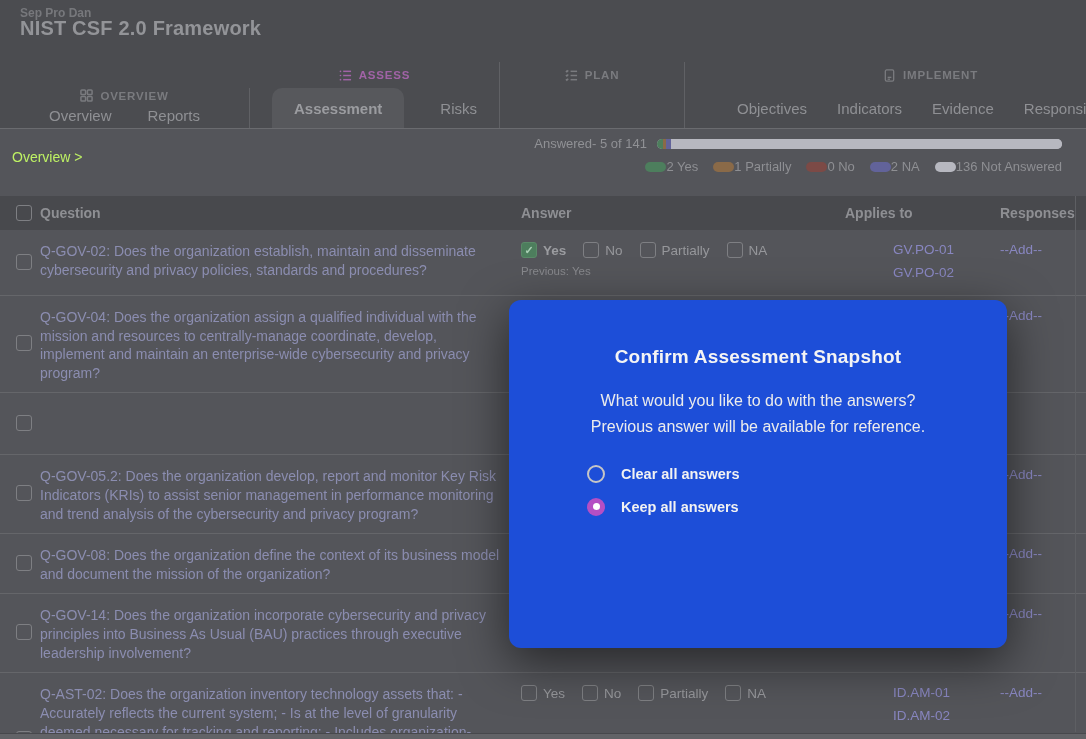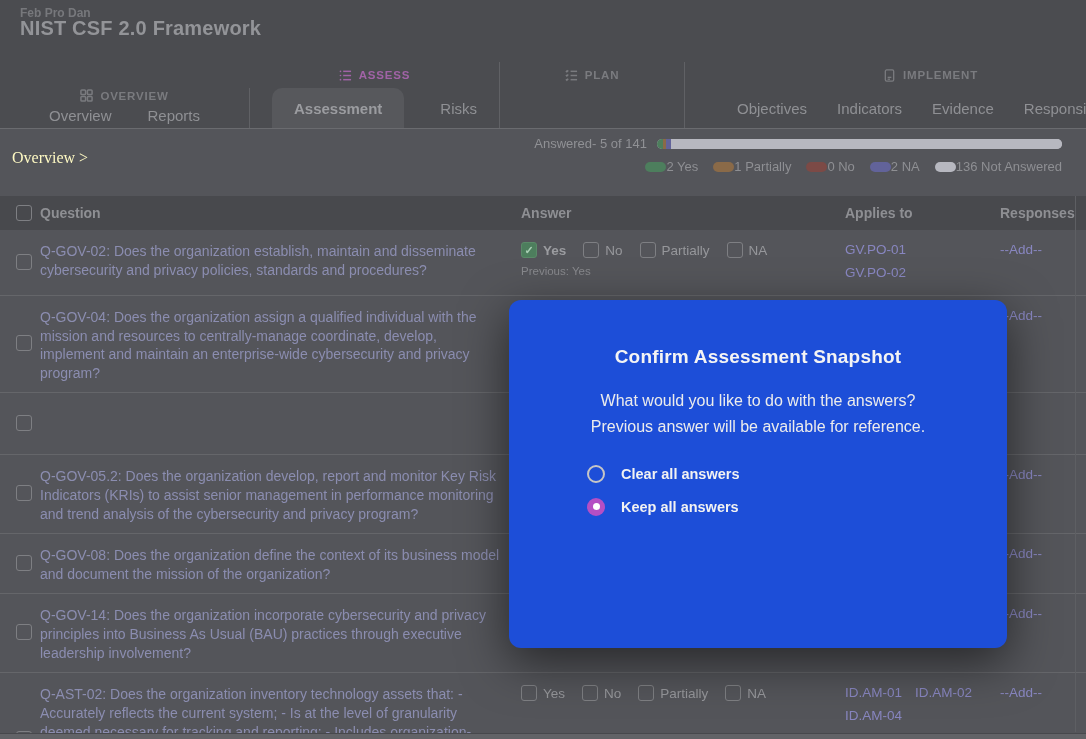--- a/index.html
+++ b/index.html
@@ -24,21 +24,21 @@
   .group-assess { color: #a163a6; }
   .nav-col-4 .group-label { margin-left: 90px; }
   .tab-row { height: 40px; display: flex; align-items: stretch; justify-content: center; gap: 36px; }
   .nav-col-4 .tab-row { justify-content: flex-start; padding-left: 52px; gap: 30px; white-space: nowrap; overflow: hidden; }
   .tab { display: flex; align-items: center; font-size: 15px; color: #8f9094; cursor: pointer; }
   .tab-active { background: #57585c; border-radius: 10px 10px 0 0; padding: 0 22px; color: #9b9ca0; font-weight: 700; }
   .nav-underline { position: absolute; top: 128px; left: 0; right: 0; height: 1px; background: #6a6b6f; }
 
   
   .crumb-bar { position: absolute; top: 129px; left: 0; right: 0; height: 67px; background: #54555a; }
-  .breadcrumb { position: absolute; left: 12px; top: 20px; font-size: 16px; color: #fef9c3; cursor: pointer; font-family: Liberation Serif, serif; }
+  .breadcrumb { position: absolute; left: 12px; top: 20px; font-size: 14px; color: #bef264; cursor: pointer; }
   .progress-wrap { position: absolute; right: 24px; top: 7px; }
   .progress-line { display: flex; align-items: center; gap: 10px; }
   .answered-label { font-size: 13px; color: #909195; }
   .progress-bar { width: 405px; height: 10px; border-radius: 5px; overflow: hidden; display: flex; background: #b7b8c0; }
   .progress-seg { height: 100%; }
   .legend { display: flex; justify-content: flex-end; gap: 15px; margin-top: 8px; }
   .legend-item { display: flex; align-items: center; font-size: 13px; color: #8e8f93; text-align: center; }
   .swatch { width: 21px; height: 10px; border-radius: 5px; display: inline-block; }
 
   
@@ -50,21 +50,21 @@
   .t-row .cb-cell { align-self: center; }
   .checkbox { width: 16px; height: 16px; border: 1.5px solid #7e7f83; border-radius: 3px; display: inline-flex;
               align-items: center; justify-content: center; cursor: pointer; flex: none; }
   .checkbox.checked { background: #4d7e5d; border-color: #5a8a68; }
   .checkbox.checked::after { content: "✓"; color: #a9cfb4; font-size: 11px; font-weight: 700; line-height: 1; }
   .question { font-size: 14px; line-height: 1.33; color: #8b8db0; padding-right: 16px; }
   .opts { display: flex; align-items: center; gap: 17px; }
   .opt { display: flex; align-items: center; gap: 6px; font-size: 13.5px; color: #96979b; cursor: pointer; }
   .opt .olabel-bold { font-weight: 700; color: #9b9ca0; }
   .previous { margin-top: 7px; font-size: 11.5px; color: #87888c; }
-  .applies { display: flex; flex-wrap: wrap; column-gap: 13px; row-gap: 8px; padding-right: 20px; }
+  .applies { display: flex; flex-wrap: wrap; column-gap: 13px; row-gap: 8px; padding-right: 20px; margin-left: 48px; }
   .link { font-size: 13.5px; color: #8886c0; cursor: pointer; }
   .r1 { min-height: 66px; } .r2 { min-height: 70px; } .r3 { min-height: 62px; }
   .r4 { min-height: 72px; } .r5 { min-height: 60px; } .r6 { min-height: 73px; }
   .table-edge { position: absolute; top: 196px; bottom: 7px; right: 10px; width: 1px; background: #5e5f63; }
   .hscrollbar { position: absolute; bottom: 0; left: 0; right: 0; height: 6px; background: #626367; border-top: 1px solid #47484c; }
 
   
   .modal { position: absolute; left: 509px; top: 300px; width: 498px; height: 348px; background: #1d4ed8;
            border-radius: 12px; box-shadow: 0 14px 48px rgba(0,0,0,.55); text-align: center; }
   .modal-title { margin-top: 46px; font-size: 19px; font-weight: 700; color: #f4f4f4; letter-spacing: .2px; }
@@ -81,21 +81,21 @@
          display: flex; align-items: center; justify-content: center; cursor: pointer; font-family: inherit; }
   .btn-cancel { background: transparent; border: 1px solid #a2a3a7; color: #f0f0f0; }
   .btn-confirm { background: #b55ec4; border: none; color: #ffffff; }
 </style>
 </head>
 <body>
 
 <div class="screen">
 
   <div class="app-header">
-    <div class="org-name">Feb Pro Dan</div>
+    <div class="org-name">Sep Pro Dan</div>
     <div class="app-title">NIST CSF 2.0 Framework</div>
   </div>
 
   <div class="nav">
     <div class="nav-col nav-col-1">
       <div class="group-label">
         <svg viewBox="0 0 14 14" fill="none" stroke="currentColor" stroke-width="1.6">
             <rect x="1" y="1" width="5" height="5" rx="1"></rect>
             <rect x="8" y="1" width="5" height="5" rx="1"></rect>
             <rect x="1" y="8" width="5" height="5" rx="1"></rect>

